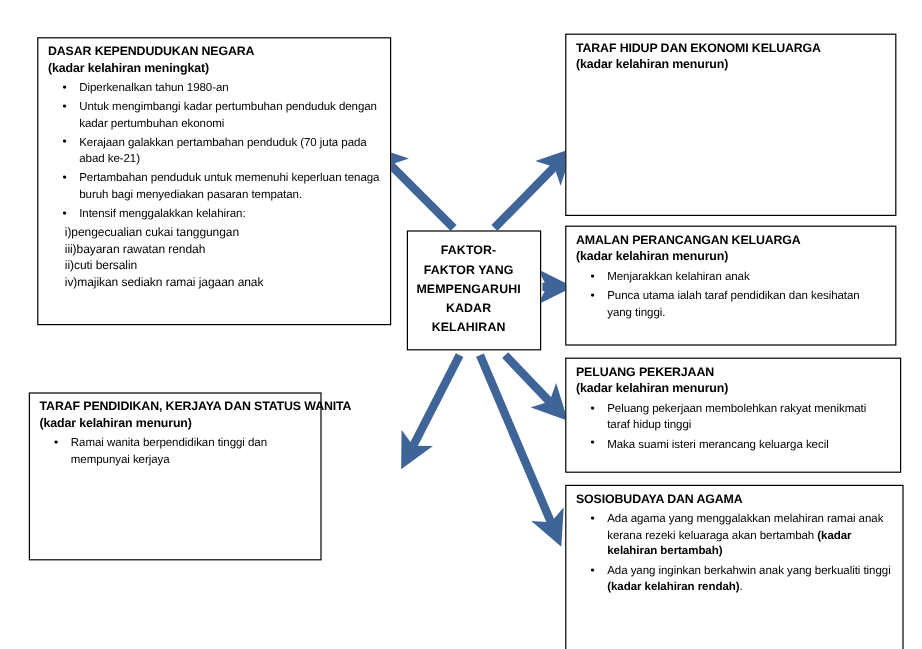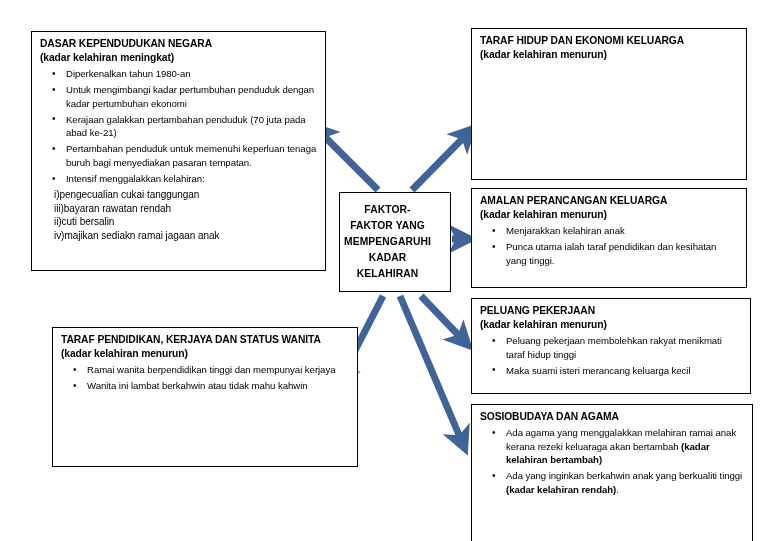--- a/index.html
+++ b/index.html
@@ -85,24 +85,24 @@
   .sublist li {
     font-size: 10px;
     line-height: 13.6px;
     margin-left: -12px;
   }
 
   b.inline-bold { font-weight: bold; }
 
   
   #box-dasar        { left: 31px;  top: 31px;  width: 295px; height: 240px; }
-  #box-taraf-pend   { left: 24px;  top: 327px; width: 306px; height: 140px; margin-left: 28px; }
+  #box-taraf-pend   { left: 24px;  top: 327px; width: 244px; height: 140px; }
   #box-center       { left: 339px; top: 192px; width: 112px; height: 100px;
-                      display: flex; align-items: center; justify-content: flex-start;
-                      padding: 4px; }
+                      display: flex; align-items: center; justify-content: flex-end;
+                      padding: 16px; }
   #box-taraf-hidup  { left: 471px; top: 28px;  width: 276px; height: 152px; }
   #box-amalan       { left: 471px; top: 188px; width: 276px; height: 100px; }
   #box-peluang      { left: 471px; top: 298px; width: 280px; height: 96px; }
   #box-sosio        { left: 471px; top: 404px; width: 282px; height: 145px; }
 
   .center-text {
     font-weight: bold;
     font-size: 10.3px;
     line-height: 16px;
     text-align: center;
@@ -153,21 +153,20 @@
         </ul>
       </li>
     </ul>
   </div>
 
   <div class="box" id="box-taraf-pend">
     <div class="box-title">TARAF PENDIDIKAN, KERJAYA DAN STATUS WANITA</div>
     <div class="box-subtitle">(kadar kelahiran menurun)</div>
     <ul class="bullets">
       <li>Ramai wanita berpendidikan tinggi dan mempunyai kerjaya</li>
-      <li>Wanita ini lambat berkahwin atau tidak mahu kahwin</li>
     </ul>
   </div>
 
   <div class="box" id="box-center">
     <div class="center-text">
       <span>FAKTOR-</span>
       <span>FAKTOR YANG</span>
       <span>MEMPENGARUHI</span>
       <span>KADAR</span>
       <span>KELAHIRAN</span>

